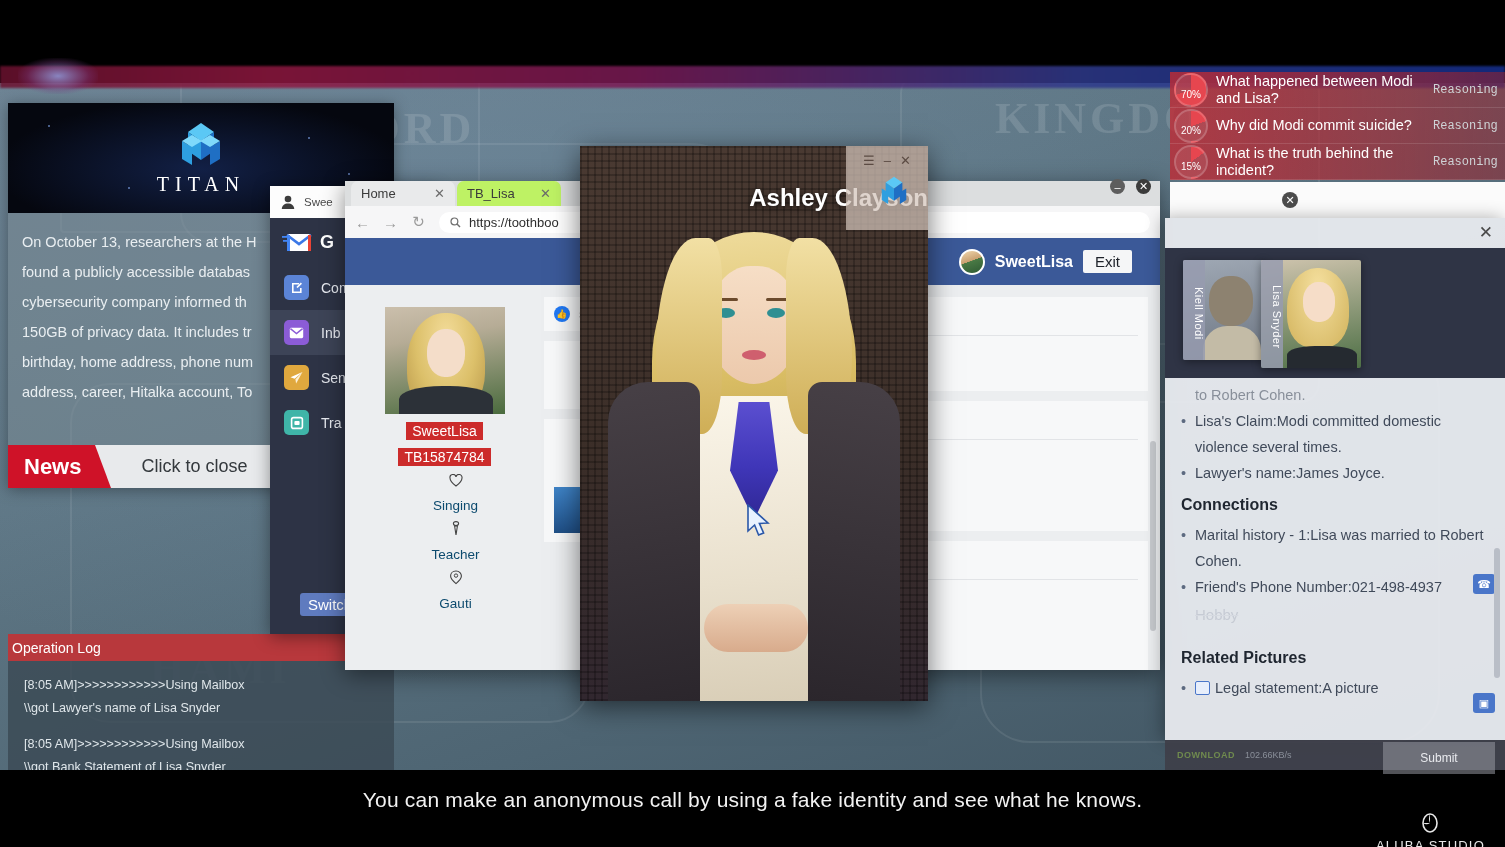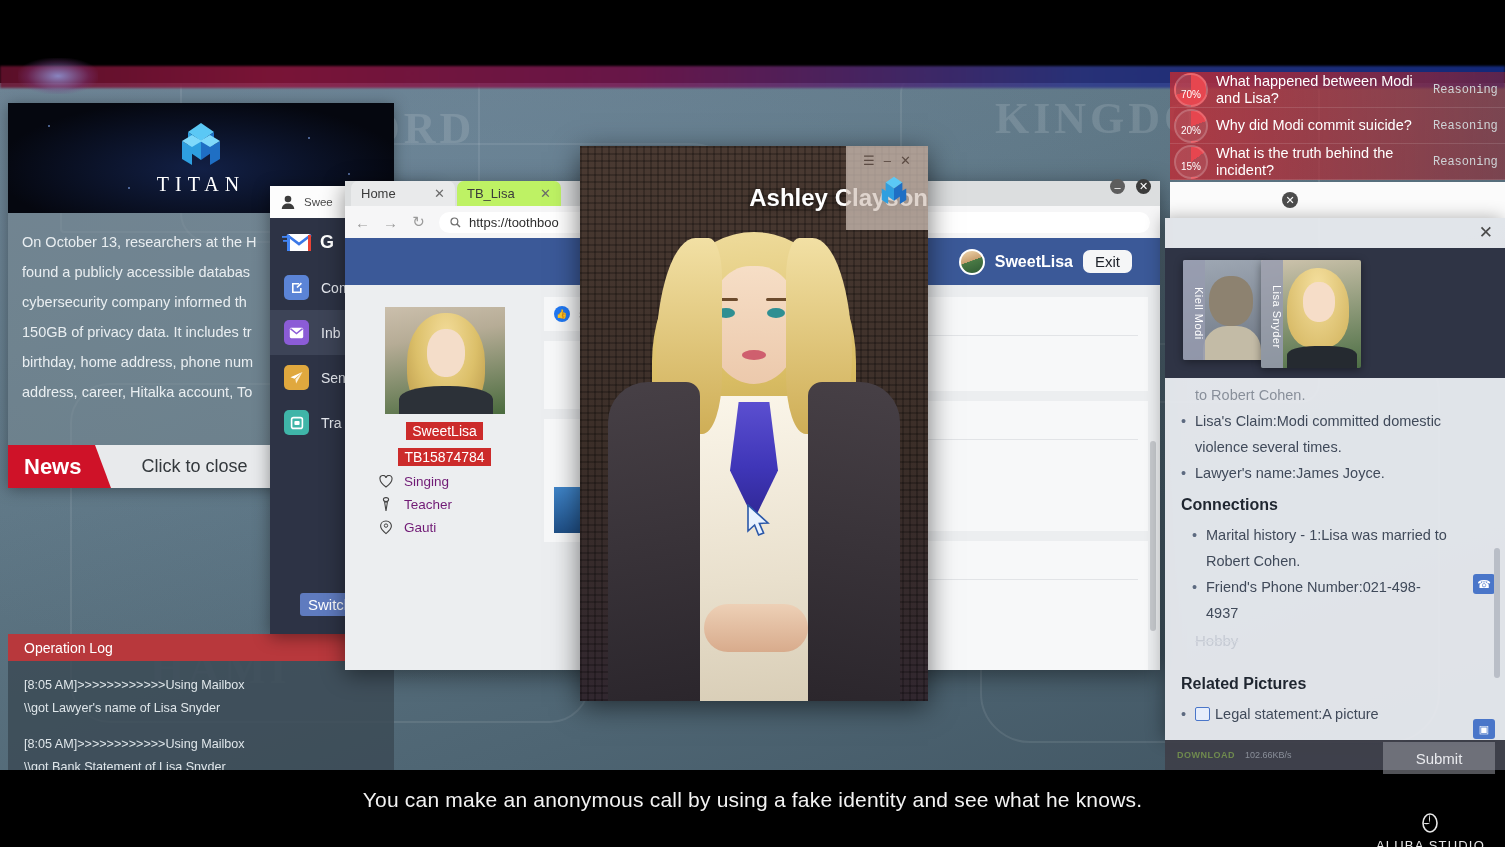--- a/index.html
+++ b/index.html
@@ -79,21 +79,21 @@
   }
   #news-close { color:#34393d; font-size:18px; margin-left:46px; }
 
   
   #oplog {
     position:absolute; left:8px; top:634px; width:386px; height:136px;
     background:rgba(58,73,84,.82); overflow:hidden;
   }
   #oplog-head {
     height:27px; background:#b8383c; color:#fff; font-size:14px;
-    display:flex; align-items:center; padding-left:16px;
+    display:flex; align-items:center; padding-left:4px;
   }
   #oplog-body { padding:13px 16px 0 16px; }
   #oplog-body .line { color:#dfe6ea; font-size:12.6px; line-height:23px; white-space:nowrap;}
   #oplog-body .gap { height:13px; }
 
   
   #mailapp {
     position:absolute; left:270px; top:186px; width:168px; height:448px;
     background:#2d3345; box-shadow:0 3px 16px rgba(0,0,0,.4);
   }
@@ -149,41 +149,41 @@
     position:absolute; right:28px; top:0; height:47px;
     display:flex; align-items:center; gap:10px;
   }
   #tb-avatar {
     width:26px;height:26px;border-radius:50%;
     background:linear-gradient(160deg,#f2d9b0,#c9a071 45%,#4a7a45 46%,#2e5a33);
     border:2px solid #fff;
   }
   #tb-account .nm { color:#fff; font-size:16px; font-weight:bold; }
   #tb-exit {
-    background:#f5f6f7; color:#1d2129; font-size:15px; padding:3px 12px; border-radius:7px;
+    background:#f5f6f7; color:#1d2129; font-size:15px; padding:3px 12px; border-radius:2px;
   }
   #tb-body { display:flex; gap:12px; padding:12px; background:#eceef0; height:calc(100% - 104px); }
   #tb-left { width:175px; }
   #tb-photo {
     width:120px;height:107px; margin:10px auto 0;
     background:linear-gradient(170deg,#cbbfac 0%,#b6ac96 30%,#4a6b3e 100%);
     position:relative; overflow:hidden;
   }
   #tb-photo .hair { position:absolute; left:22px; top:6px; width:78px;height:101px;
     background:radial-gradient(ellipse at 50% 25%,#f3dc9a 0%,#dcc06a 55%,#b9984a 100%);
     border-radius:48% 48% 40% 40%; }
   #tb-photo .face { position:absolute; left:42px; top:22px; width:38px;height:48px;
     background:#f4ddc9; border-radius:46%; }
   #tb-photo .dress { position:absolute; left:14px; bottom:0; width:94px;height:28px;
     background:#2c3138; border-radius:46% 46% 0 0;}
   .redtag {
     display:block; margin:8px auto 0; width:max-content; background:#cc2b2b; color:#fff;
     font-size:14px; padding:1px 6px;
   }
-  .trait { display:flex; align-items:center; gap:11px; font-size:13.5px; color:#701a75; margin:8px 0 0 22px; }
+  .trait { display:flex; align-items:center; gap:11px; font-size:13.5px; color:#0c4a6e; margin:8px 0 0 22px;flex-direction:column; }
   #tb-mid { width:140px; }
   .card { background:#f7f8f9; padding:9px 10px; margin-bottom:10px; }
   .likes-row { display:flex; align-items:center; gap:9px; font-size:14px; color:#2b2b2b; }
   .thumbico { width:16px;height:16px;border-radius:50%;background:#2078f4;color:#fff;
     font-size:9px; display:flex;align-items:center;justify-content:center;}
   .sublabel { font-size:12.5px; color:#4b4f56; text-align:center; margin-bottom:6px;}
   .round-av { width:30px;height:30px;border-radius:50%; margin:0 auto; }
   #tb-right { flex:1; }
   .sec-title { font-size:14px; font-weight:bold; color:#1d2129; padding:6px 2px 7px; border-bottom:1px solid #e2e4e7;}
   .stat { font-size:14px; color:#33363b; padding:7px 2px 0 12px; }
@@ -314,21 +314,21 @@
   #clue-scroll { position:absolute; right:5px; top:330px; width:6px; height:130px; background:#b9bec7; border-radius:3px;}
 
   #bottombar {
     position:absolute; right:0; top:740px; width:340px; height:30px;
     background:rgba(62,62,72,.9); display:flex; align-items:center; z-index:7;
   }
   #dl-label { color:#6f8a4e; font-size:9px; font-weight:bold; margin-left:12px; letter-spacing:.5px;}
   #dl-speed { color:#8a8f99; font-size:9px; margin-left:10px; }
   #submit-btn {
     position:absolute; right:10px; top:742px; width:112px; height:32px;
-    background:rgba(150,152,160,.55); color:#e9eaee; font-size:15px;
+    background:rgba(150,152,160,.55); color:#e9eaee; font-size:12px;
     display:flex; align-items:center; justify-content:center; z-index:8;
   }
 
   
   #subtitle {
     position:absolute; left:0; top:788px; width:1505px; text-align:center;
     color:#f2f2f2; font-size:21px; letter-spacing:.2px;
   }
   #studio {
     position:absolute; right:20px; top:812px; text-align:center;
@@ -674,21 +674,21 @@
       </div>
     </div>
 
     <div class="clue-list">
       <div class="clue-li plain" style="opacity:.55;">to Robert Cohen.</div>
       <div class="clue-li">Lisa's Claim:Modi committed domestic violence several times.</div>
       <div class="clue-li">Lawyer's name:James Joyce.</div>
     </div>
 
     <div class="clue-h">Connections</div>
-    <div class="clue-list" style="position:relative;margin-left:11px;">
+    <div class="clue-list" style="position:relative;">
       <div class="clue-li">Marital history - 1:Lisa was married to Robert Cohen.</div>
       <div class="clue-li" style="padding-right:40px;">Friend's Phone Number:021-498-4937</div>
       <div class="mini-btn" style="top:56px;">☎</div>
     </div>
 
     <div class="clue-faded">Hobby</div>
 
     <div class="clue-h" style="padding-top:26px;">Related Pictures</div>
     <div class="clue-list" style="position:relative;">
       <div class="clue-li">

